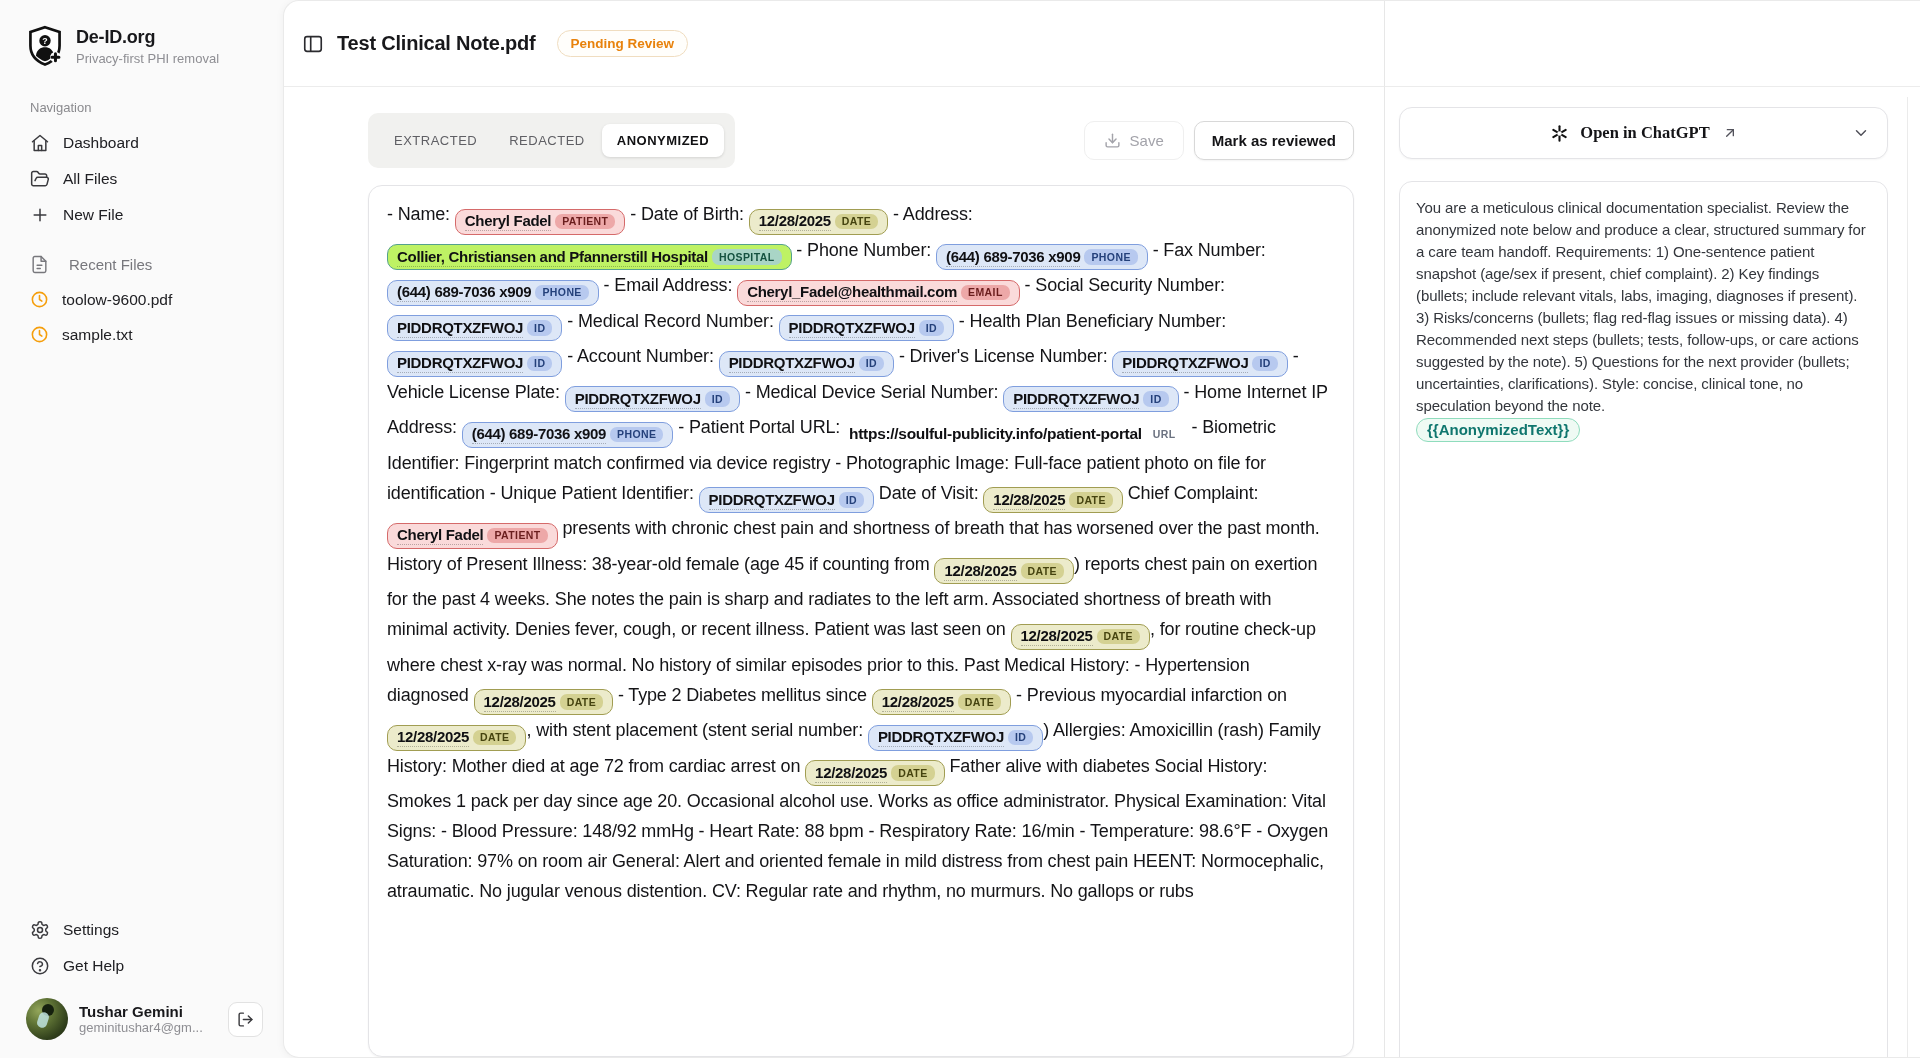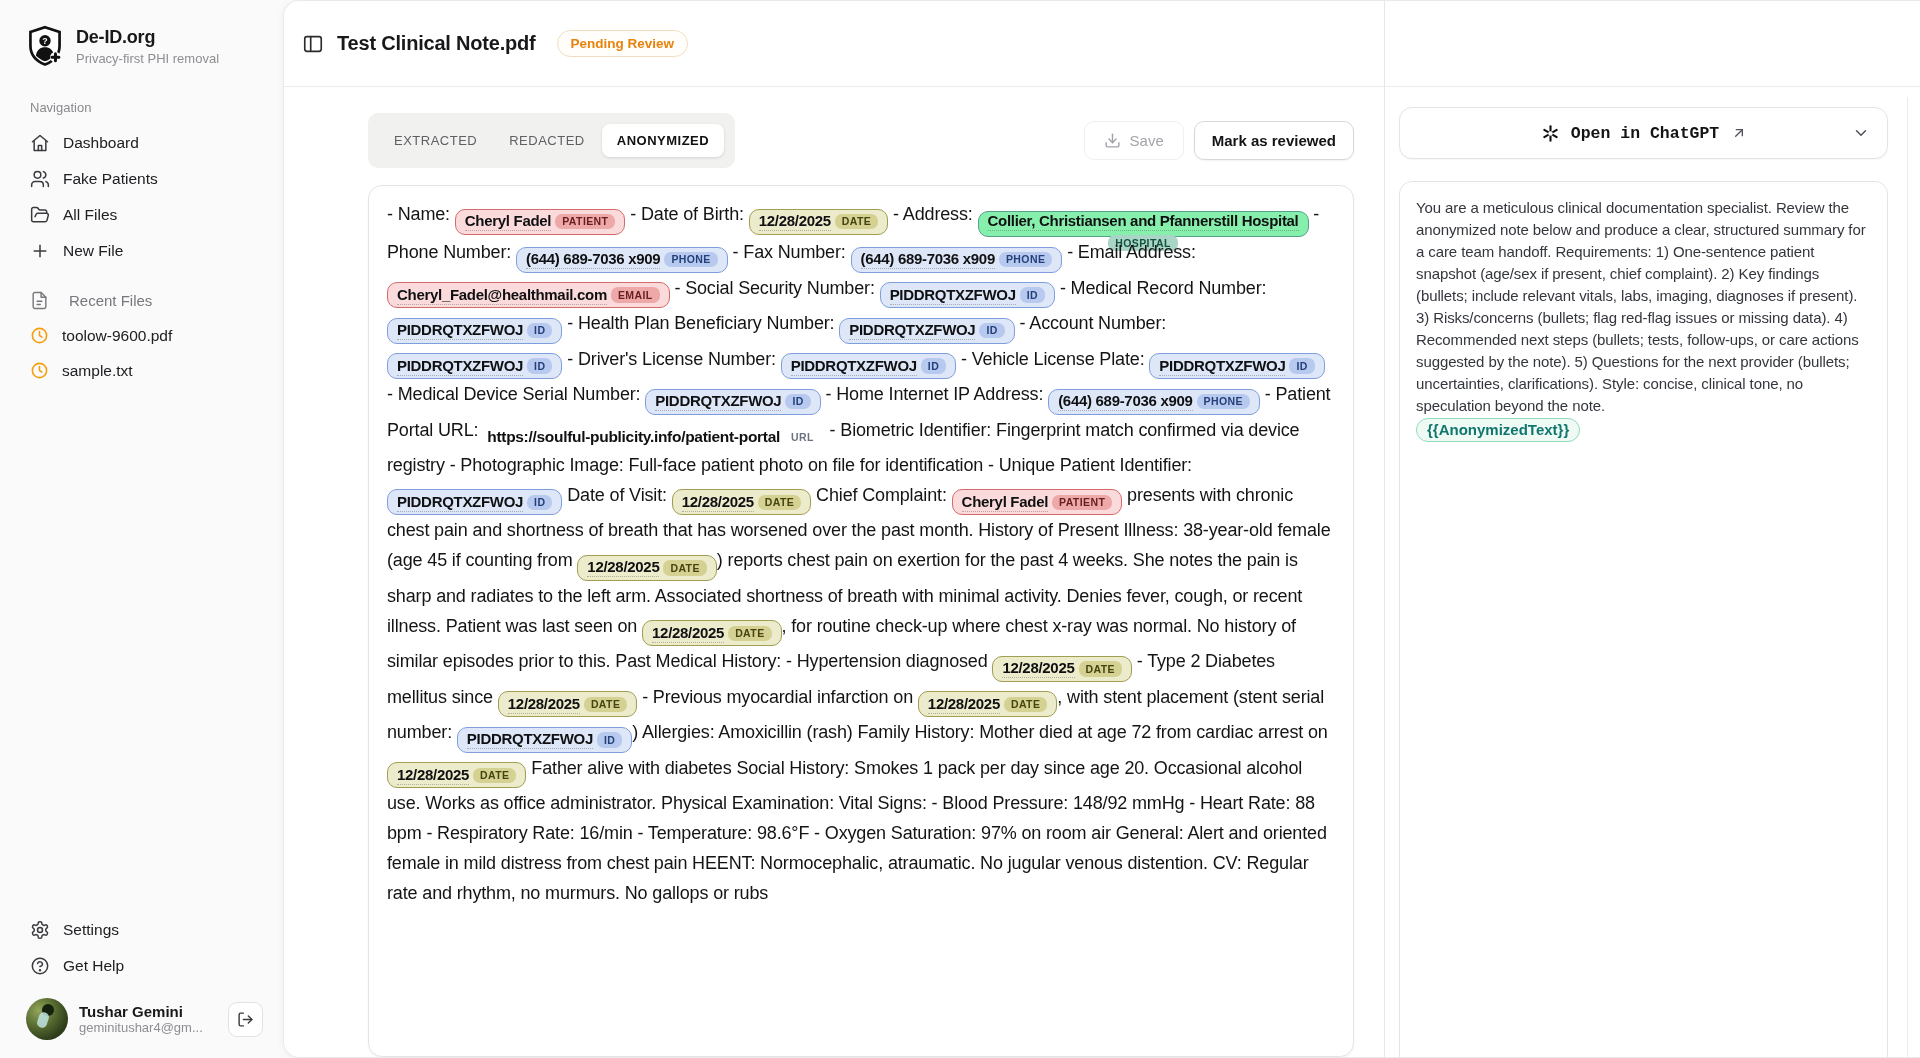--- a/index.html
+++ b/index.html
@@ -55,21 +55,21 @@
   .chip{display:inline-flex;align-items:center;gap:4px;border:1.5px solid;border-radius:10px;padding:0 9px;height:26px;vertical-align:-6px;white-space:nowrap;cursor:pointer}
   .chip-val{font-weight:700;font-size:15px;letter-spacing:-.3px;color:#101013;border-bottom:1px dotted rgba(0,0,0,.25);line-height:1.2}
   .chip-tag{font-size:10.5px;font-weight:700;letter-spacing:.4px;padding:2.5px 7px;border-radius:7px;line-height:1}
   .chip.bare{border-color:transparent!important;background:transparent!important;padding:0 3px}
   .chip.bare .chip-val{border-bottom:none;font-size:15.5px}
 
   
   .right-body{grid-column:2;grid-row:2;display:flex;flex-direction:column;padding:20px 32px 0 14px;position:relative}
   .chatgpt-btn{position:relative;display:flex;align-items:center;justify-content:center;gap:10px;height:52px;
     background:#fff;border:1px solid #e4e4e7;border-radius:13px;box-shadow:0 1px 2px rgba(0,0,0,.04);
-    font-size:16.5px;font-weight:600;color:#141417;cursor:pointer;font-family:Liberation Mono, monospace}
+    font-size:16.5px;font-weight:600;color:#141417;cursor:pointer;font-family:Liberation Serif, serif}
   .chatgpt-chevron{position:absolute;right:17px;top:50%;transform:translateY(-50%);display:flex}
   .ext-arrow{display:flex;margin-left:2px}
   .prompt-card{margin-top:22px;flex:1;border:1px solid #e4e4e7;border-radius:13px;background:#fff;padding:15px 16px;margin-bottom:-24px}
   .prompt-text{font-size:15px;line-height:22px;color:#33363c;letter-spacing:-.1px}
   .token-pill{display:inline-flex;margin-top:1px;padding:2px 10px 3px;border:1px solid #8fdcbd;border-radius:999px;background:#effaf4;color:#0f766e;font-size:15px;font-weight:600;cursor:pointer}
   .scroll-track{position:absolute;top:10px;right:12px;bottom:0;width:1px;background:#ebebeb}
 
   svg{display:block}
 </style>
 </head>
@@ -99,31 +99,20 @@
 
     <div class="nav-item">
       <span>
         <svg width="20" height="20" viewBox="0 0 24 24" fill="none" stroke="#3a3a3e" stroke-width="1.8" stroke-linecap="round" stroke-linejoin="round">
             <path d="M3 10.5 12 3l9 7.5"></path>
             <path d="M5 9.2V21h14V9.2"></path>
             <path d="M10 21v-6h4v6"></path>
           </svg>
       </span>
       <span>Dashboard</span>
-    </div>
-    <div class="nav-item">
-      <span>
-        <svg width="20" height="20" viewBox="0 0 24 24" fill="none" stroke="#3a3a3e" stroke-width="1.8" stroke-linecap="round" stroke-linejoin="round">
-            <path d="M16 21v-2a4 4 0 0 0-4-4H6a4 4 0 0 0-4 4v2"></path>
-            <circle cx="9" cy="7" r="4"></circle>
-            <path d="M22 21v-2a4 4 0 0 0-3-3.87"></path>
-            <path d="M16 3.13a4 4 0 0 1 0 7.75"></path>
-          </svg>
-      </span>
-      <span>Fake Patients</span>
     </div>
     <div class="nav-item">
       <span>
         <svg width="20" height="20" viewBox="0 0 24 24" fill="none" stroke="#3a3a3e" stroke-width="1.8" stroke-linecap="round" stroke-linejoin="round">
             <path d="m6 14 1.45-2.9A2 2 0 0 1 9.24 10H20a2 2 0 0 1 1.94 2.5l-1.55 6a2 2 0 0 1-1.94 1.5H4a2 2 0 0 1-2-2V5a2 2 0 0 1 2-2h3.93a2 2 0 0 1 1.66.9l.82 1.2a2 2 0 0 0 1.66.9H18a2 2 0 0 1 2 2v2"></path>
           </svg>
       </span>
       <span>All Files</span>
     </div>
     <div class="nav-item">
@@ -240,21 +229,21 @@
         </div>
       </div>
 
       <div class="doc-card">
         <div class="doc-text"><span>- Name: </span><span class="chip" style="background: rgb(250, 218, 218); border-color: rgb(213, 106, 106);">
               <span class="chip-val">Cheryl Fadel</span>
               <span class="chip-tag" style="background: rgb(237, 168, 168); color: rgb(106, 29, 29);">PATIENT</span>
             </span><span> - Date of Birth: </span><span class="chip" style="background: rgb(236, 235, 203); border-color: rgb(161, 157, 82);">
               <span class="chip-val">12/28/2025</span>
               <span class="chip-tag" style="background: rgb(212, 209, 146); color: rgb(69, 67, 15);">DATE</span>
-            </span><span> - Address: </span><span class="chip" style="background: #86efac; border-color: rgb(85, 161, 141); flex-direction: column;">
+            </span><span> - Address: </span><span class="chip" style="background: #bef264; border-color: rgb(85, 161, 141);">
               <span class="chip-val">Collier, Christiansen and Pfannerstill Hospital</span>
               <span class="chip-tag" style="background: rgb(169, 213, 198); color: rgb(20, 81, 63);">HOSPITAL</span>
             </span><span> - Phone Number: </span><span class="chip" style="background: rgb(221, 231, 247); border-color: rgb(127, 158, 222);">
               <span class="chip-val">(644) 689-7036 x909</span>
               <span class="chip-tag" style="background: rgb(183, 201, 239); color: rgb(36, 64, 122);">PHONE</span>
             </span><span> - Fax Number: </span><span class="chip" style="background: rgb(221, 231, 247); border-color: rgb(127, 158, 222);">
               <span class="chip-val">(644) 689-7036 x909</span>
               <span class="chip-tag" style="background: rgb(183, 201, 239); color: rgb(36, 64, 122);">PHONE</span>
             </span><span> - Email Address: </span><span class="chip" style="background: rgb(250, 218, 218); border-color: rgb(213, 106, 106);">
               <span class="chip-val">Cheryl_Fadel@healthmail.com</span>

